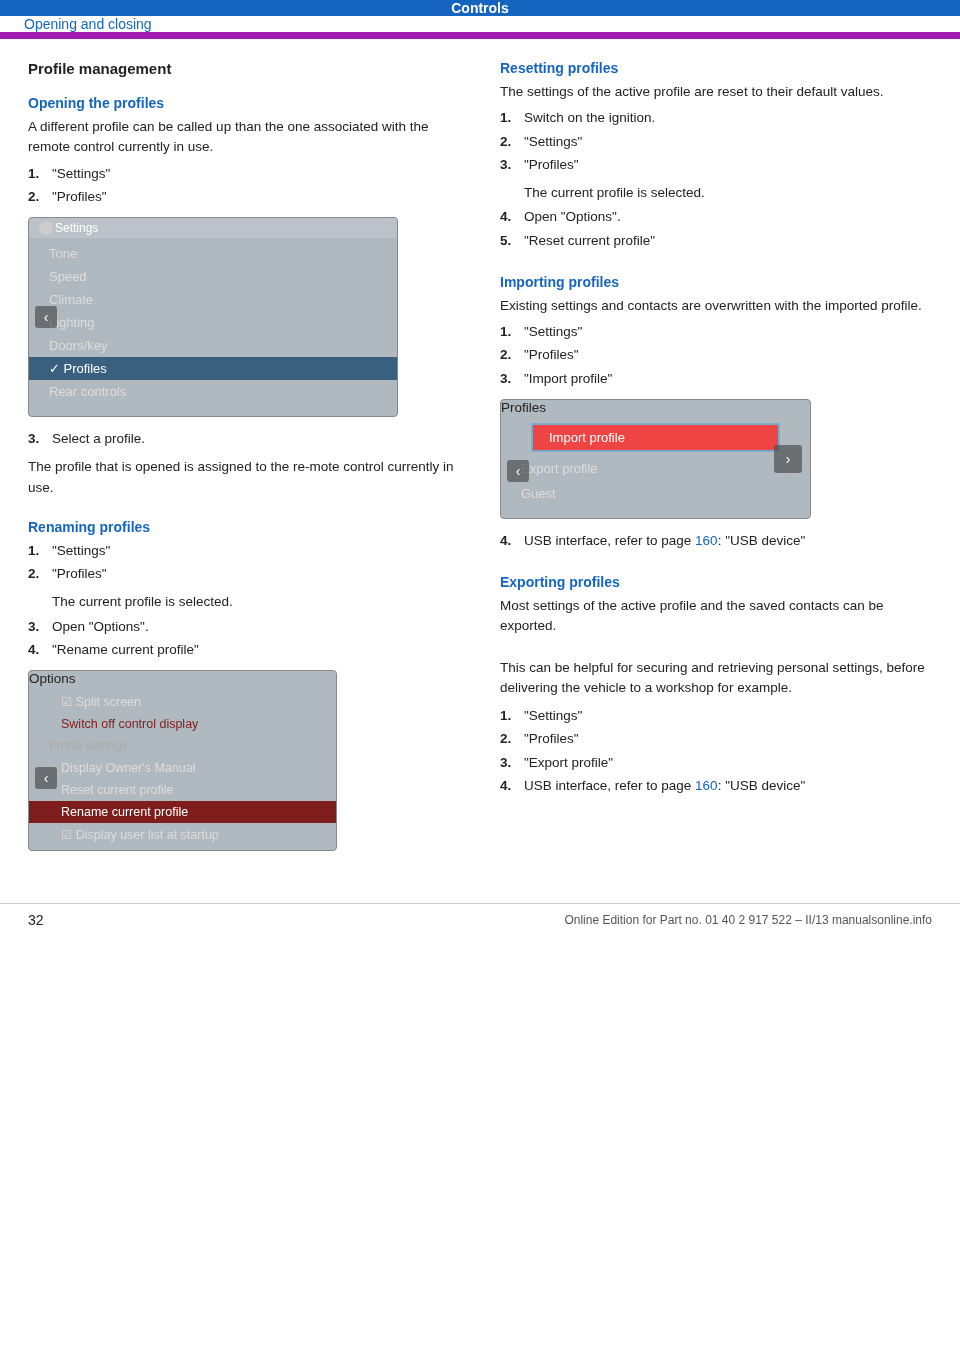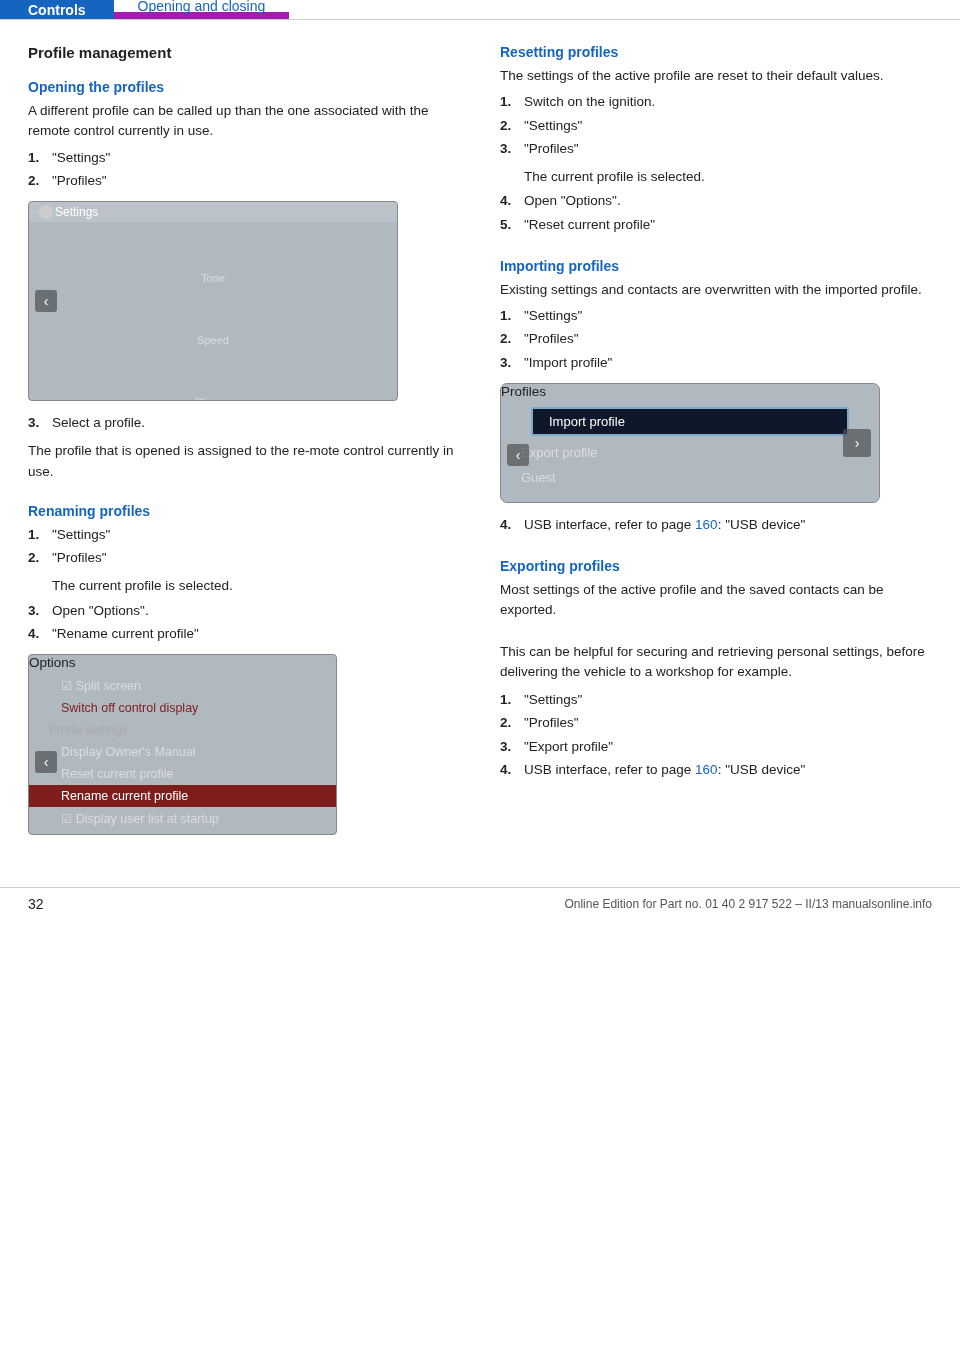--- a/index.html
+++ b/index.html
@@ -8,22 +8,23 @@
       background: #fff;
       width: 960px;
       min-height: 1362px;
       font-size: 13.5px;
       color: #222;
     }
 
     
     .header {
       display: flex;
-      height: 20px;
+      height: 36px;
       border-bottom: 1px solid #ccc;
+      flex-direction: column;
     }
     .header-controls {
       background: #1565c0;
       color: #fff;
       display: flex;
       align-items: center;
       justify-content: center;
       padding: 0 28px;
       font-size: 14px;
       font-weight: bold;
@@ -118,24 +119,22 @@
       background: #ccc;
       border-radius: 50%;
     }
 
     .screen-img .menu-list {
       list-style: none;
       padding: 4px 0;
     }
     .screen-img .menu-list li {
       padding: 4px 20px;
-      font-size: 11px;
+      font-size: 13px;
       color: #ddd;
-      text-align: center;
-      margin-top: 42px;
     }
     .screen-img .menu-list li.highlighted {
       background: #3a6080;
       color: #fff;
     }
 
     .screen-left-btn {
       position: absolute;
       left: 6px;
       top: 50%;
@@ -267,20 +266,21 @@
       <div class="title-bar">
         <span class="gear-icon"></span>
         <span>Settings</span>
       </div>
       <div class="screen-left-btn">‹</div>
       <ul class="menu-list">
         <li>Tone</li>
         <li>Speed</li>
         <li>Climate</li>
         <li>Lighting</li>
+        <li>Doors/key</li>
         <li class="highlighted">✓ Profiles</li>
         <li>Rear controls</li>
       </ul>
     </div>
 
     <ol class="numbered-list">
       <li>
         <span class="num">3.</span>
         <span>Select a profile.</span>
       </li>
@@ -381,28 +381,28 @@
         <span class="num">2.</span>
         <span>"Profiles"</span>
       </li>
       <li>
         <span class="num">3.</span>
         <span>"Import profile"</span>
       </li>
     </ol>
 
     
-    <div class="profiles-screen" style="width:380px;border-radius:7px;">
+    <div class="profiles-screen" style="width:311px;">
       <div class="title-bar">
         <span class="gear-icon" style="background:#aaa;"></span>
         <span>Profiles</span>
       </div>
       <div class="screen-left-btn" style="top:60%">‹</div>
       <ul class="profiles-list">
-        <li class="highlighted" style="margin: 4px 30px; border:2px solid #7aabcc; border-radius:2px; background:#0f172a; padding:5px 16px;">Import profile</li>
+        <li class="highlighted" style="margin: 4px 30px; border:2px solid #7aabcc; border-radius:2px; background:#ef4444; padding:5px 16px;">Import profile</li>
         <li style="padding: 5px 20px;">Export profile</li>
         <li style="padding: 5px 20px;">Guest</li>
       </ul>
       <div style="height:8px;"></div>
 
       <div style="position:absolute; right:8px; top:50%; transform:translateY(-50%); width:28px; height:28px; background:rgba(80,80,80,0.7); border-radius:3px; display:flex; align-items:center; justify-content:center; color:#fff; font-size:14px;">›</div>
     </div>
 
     <ol class="numbered-list">
       <li>

